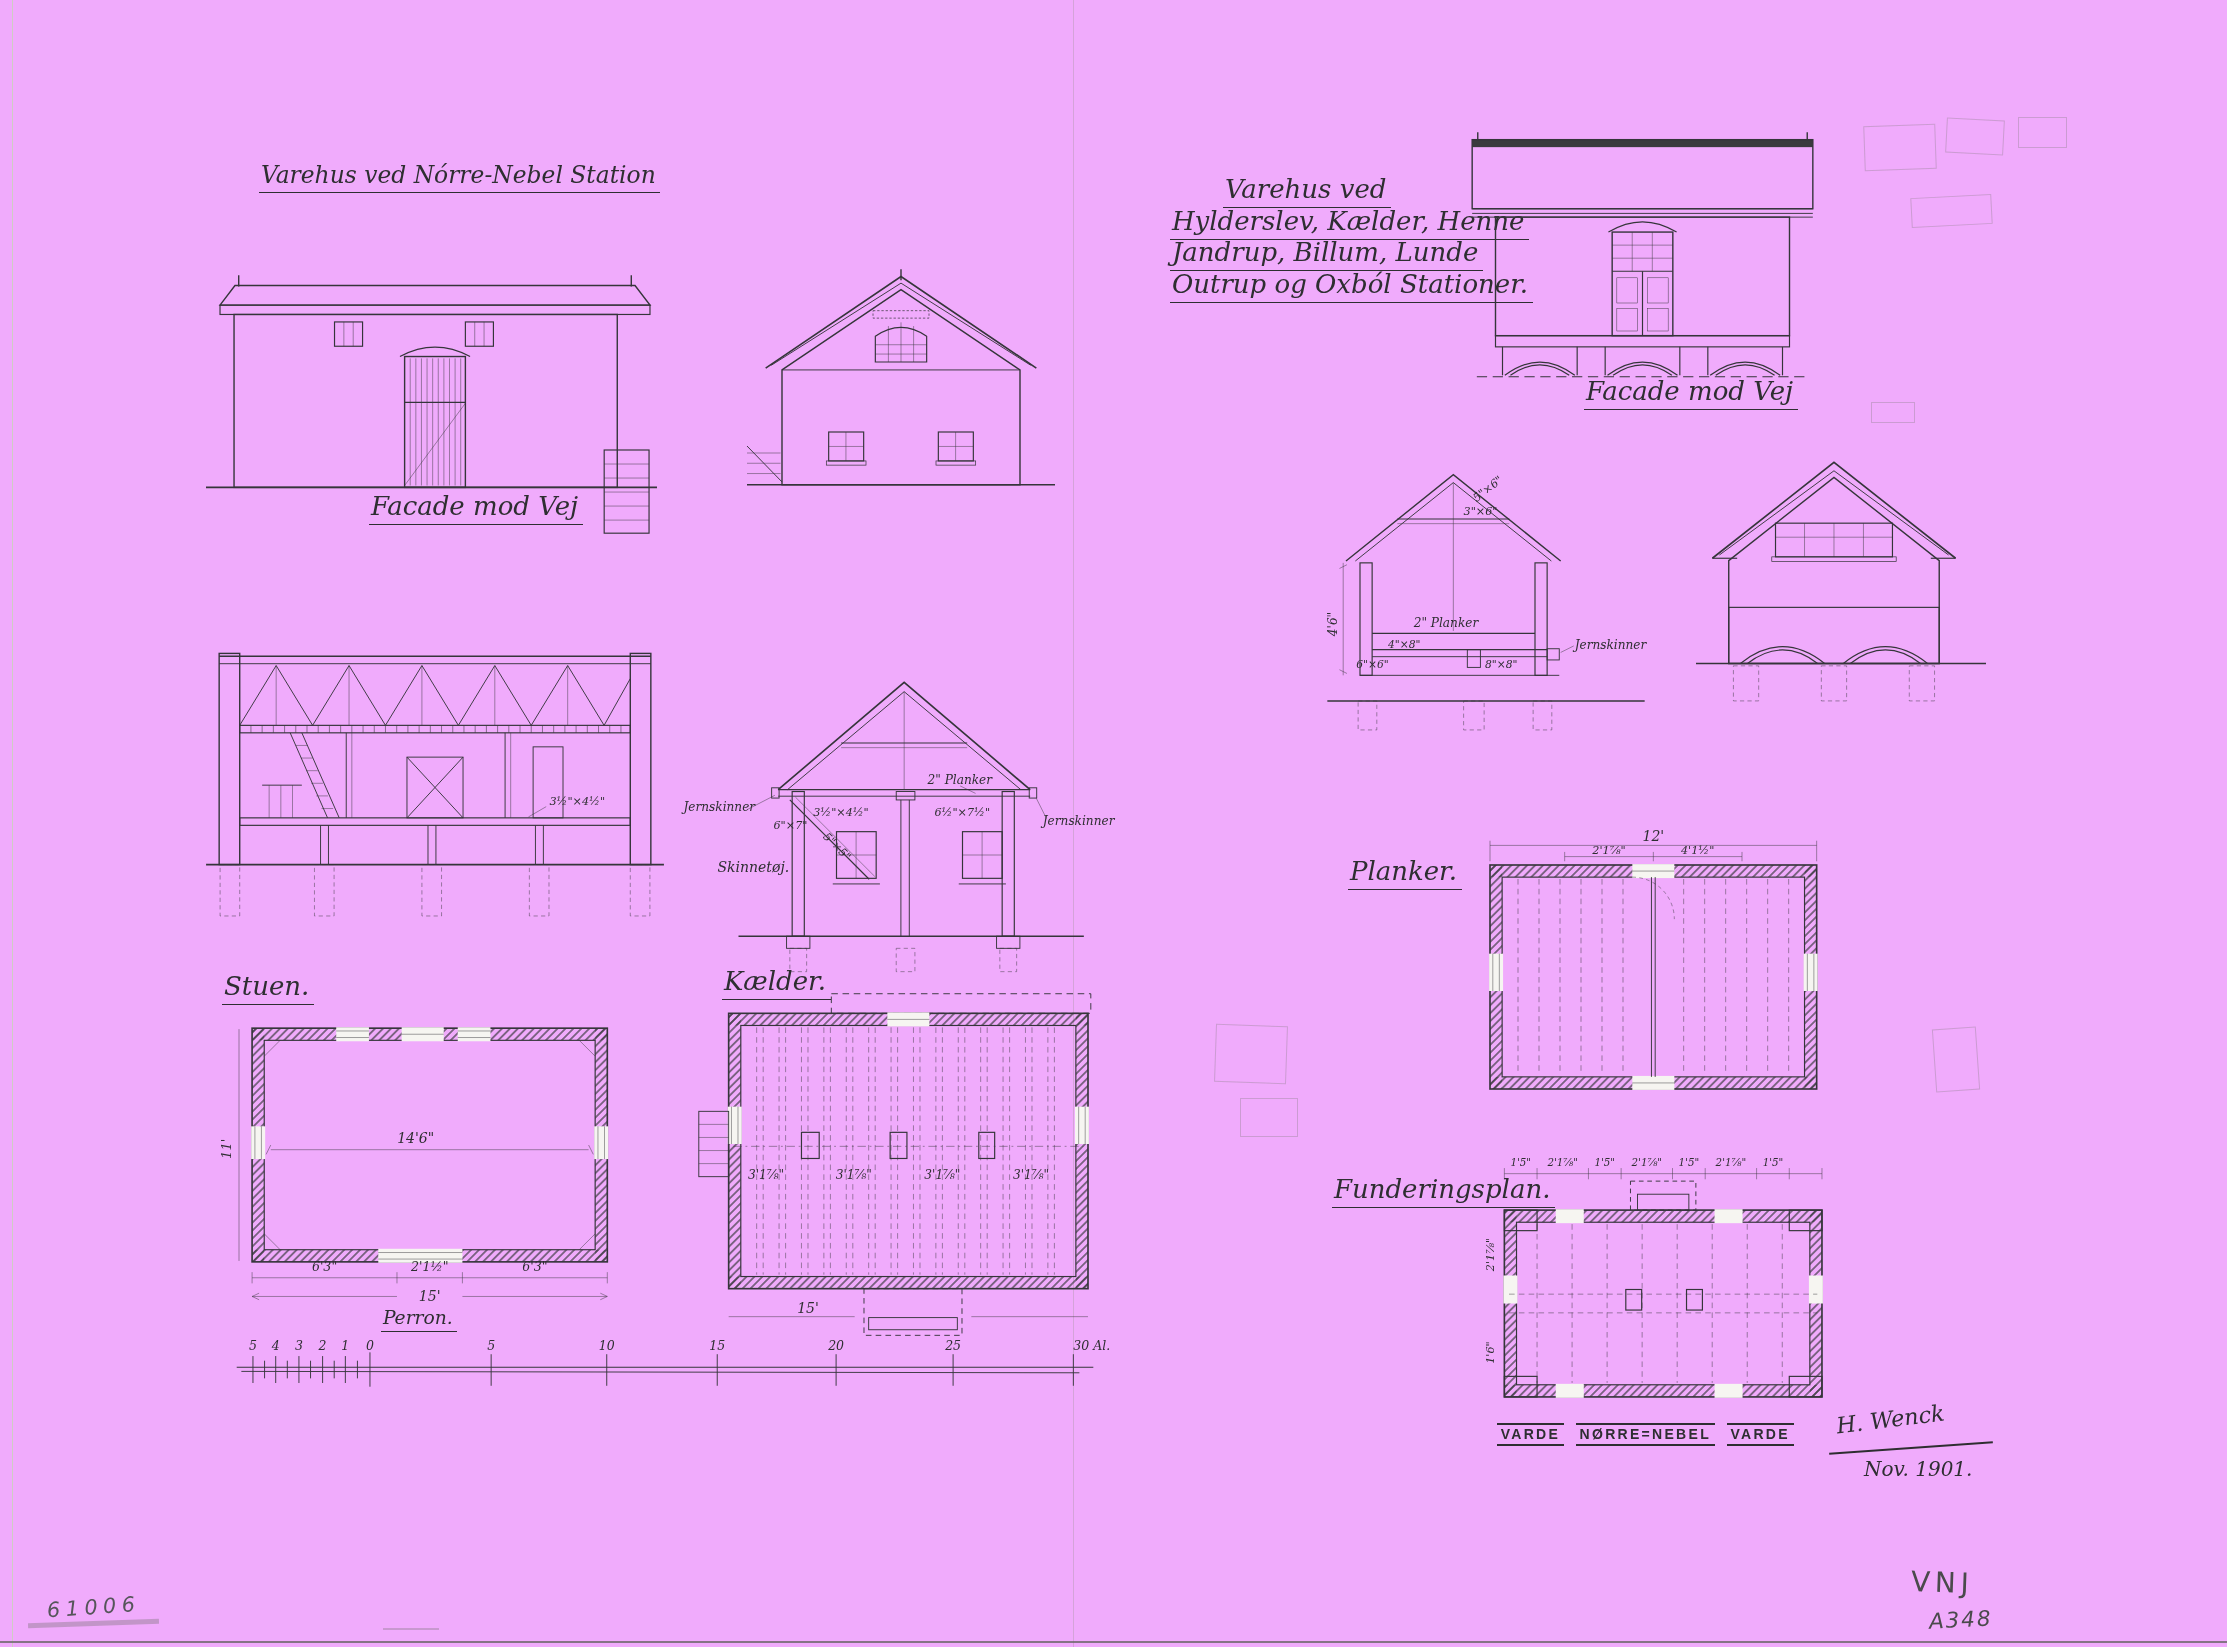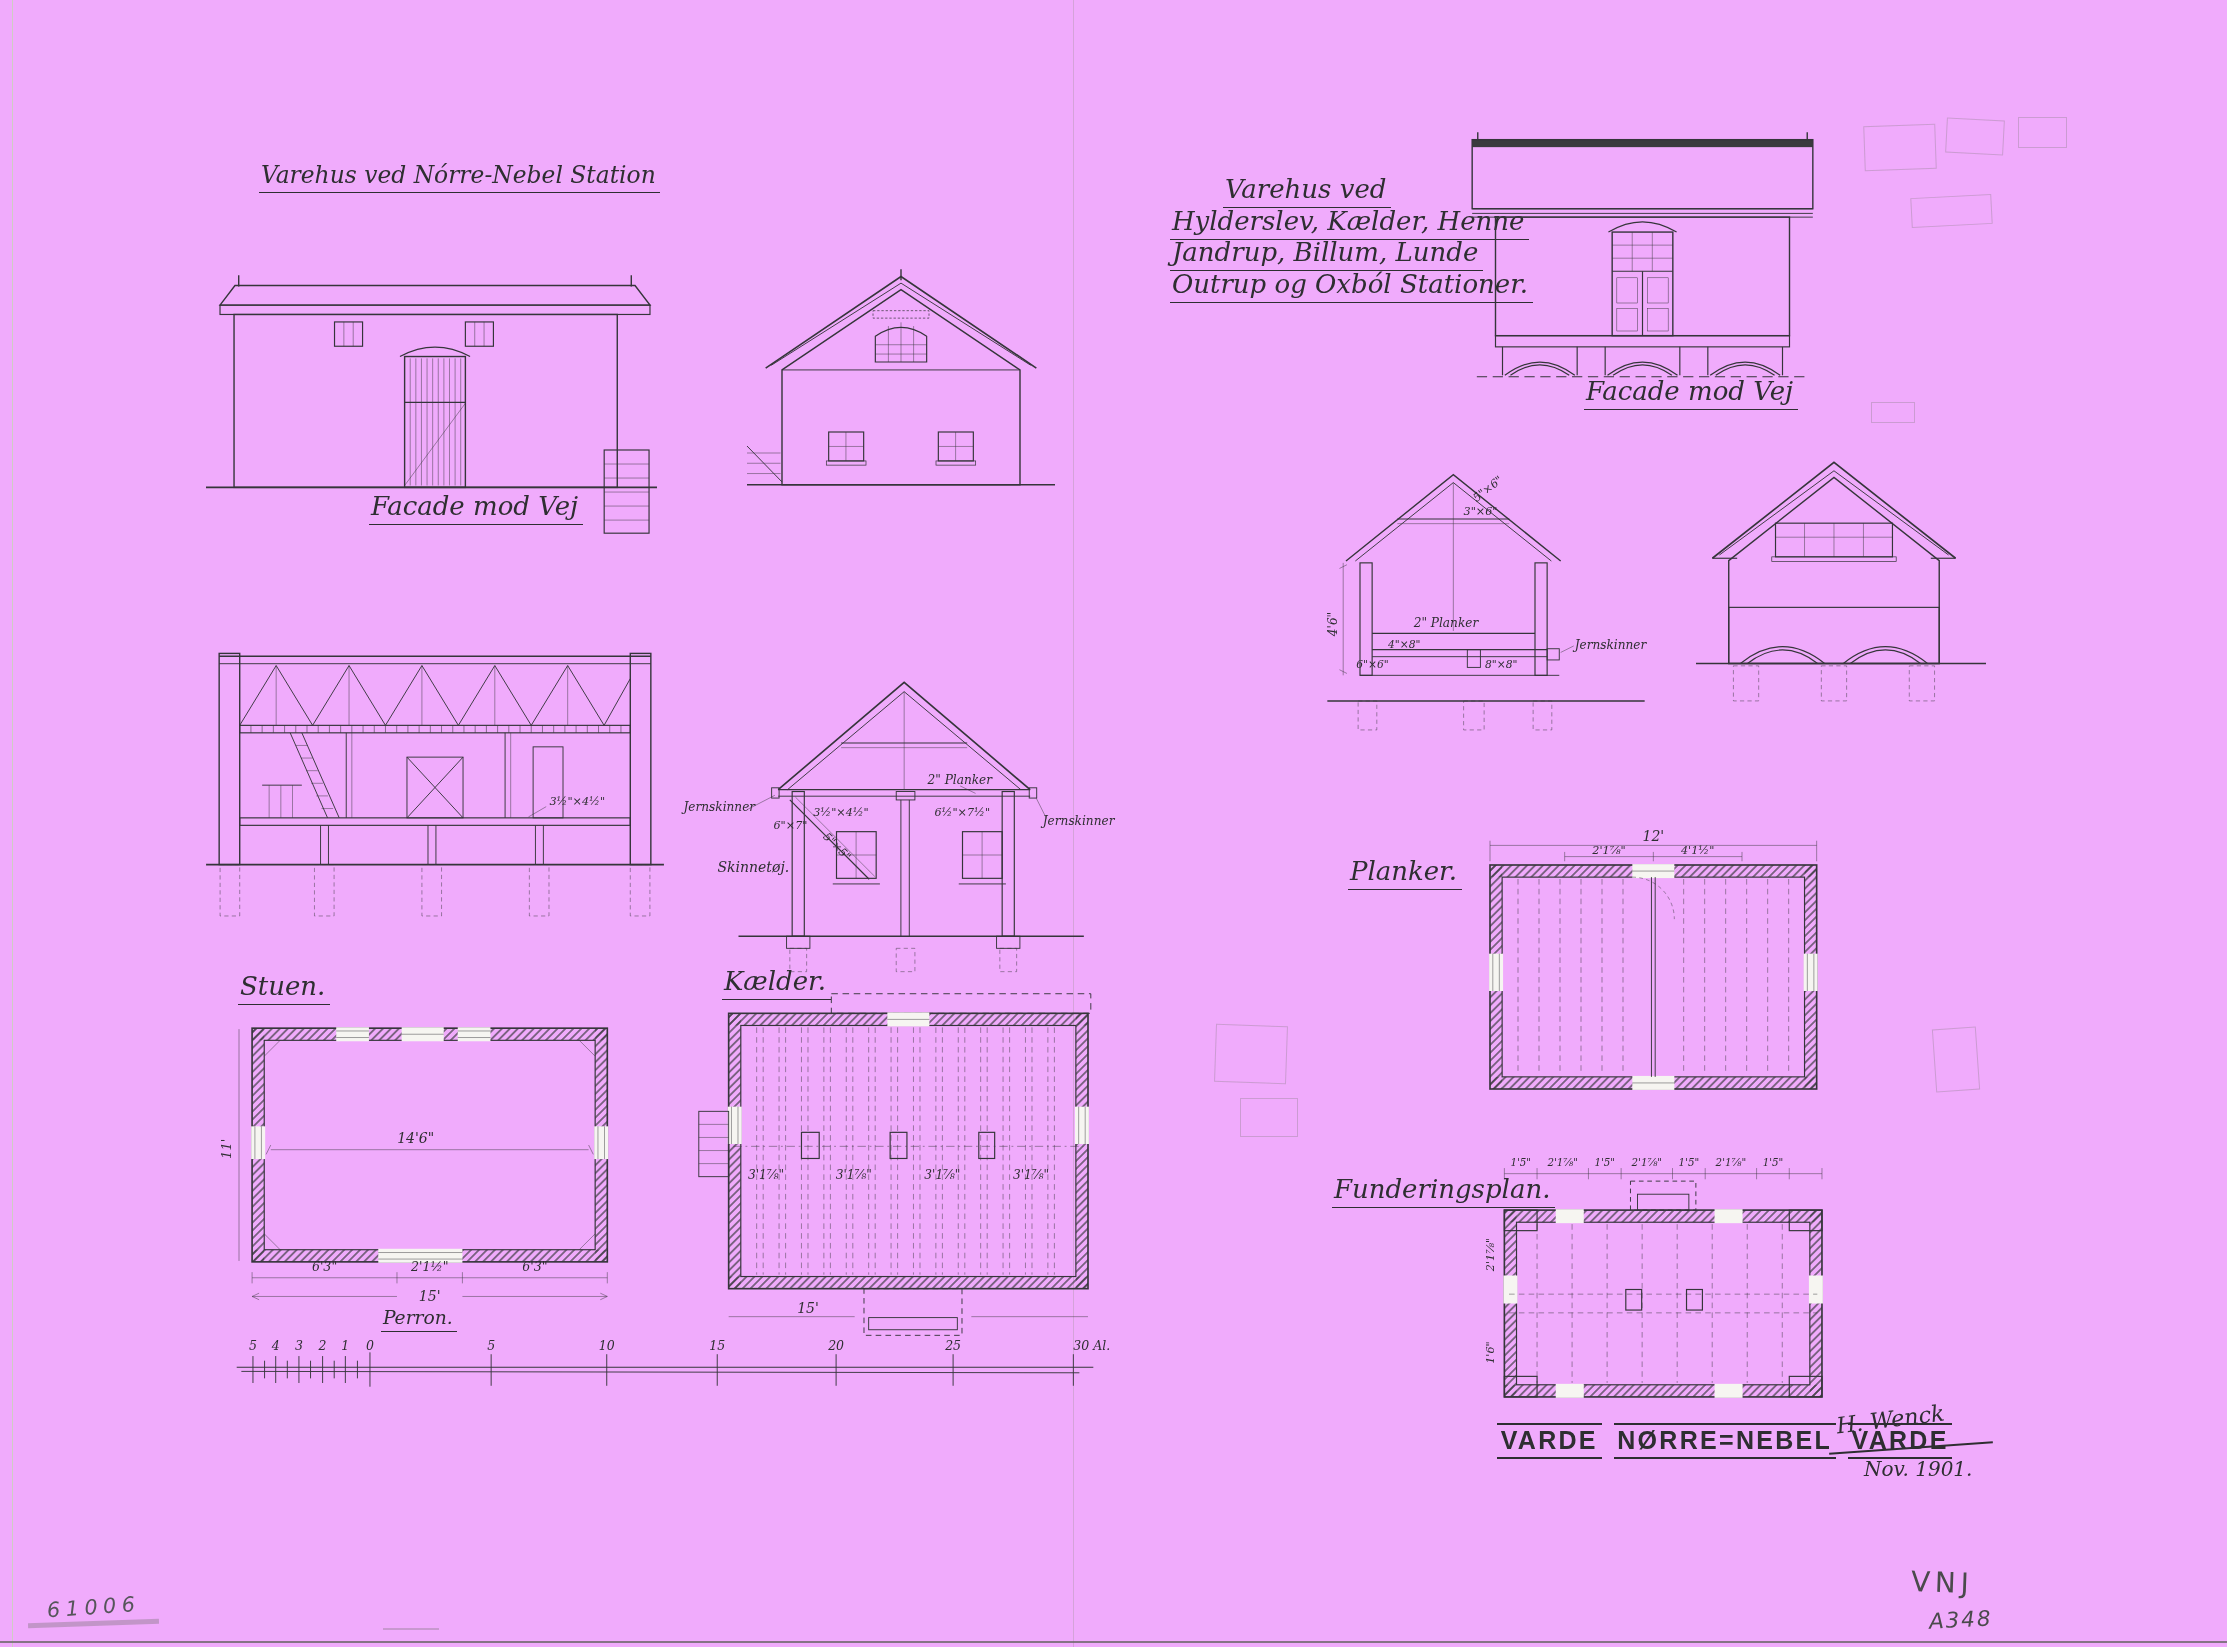--- a/index.html
+++ b/index.html
@@ -10,21 +10,21 @@
   .title{font-size:23.4px;}
   .sub{font-size:26px;}
   .ink{stroke:#35353a;fill:none;}
   svg{position:absolute;overflow:visible;}
   svg text{font-family:"DejaVu Serif",serif;font-style:italic;fill:#2e2e31;}
   .fold{position:absolute;top:0;width:1.4px;height:100%;background:rgba(150,145,135,.30);}
   .edge-bottom{position:absolute;left:0;right:0;bottom:4.7px;height:2.3px;background:#62625f;opacity:.75;}
   .edge-left{position:absolute;left:12px;top:0;width:0.9px;height:100%;background:#cfccc4;}
   .pencil{position:absolute;border:0.9px solid rgba(120,118,112,.30);}
   .stampword{display:inline-block;border-top:2.3px solid #2e2e31;border-bottom:2.3px solid #2e2e31;
-             font-family:"Liberation Sans",sans-serif;font-weight:bold;font-size:25px;
+             font-family:"Liberation Sans",sans-serif;font-weight:bold;font-size:14px;
              letter-spacing:2.3px;padding:1.4px 3.7px;margin-right:12px;color:#2e2e31;}
   .hand{font-family:"DejaVu Sans",sans-serif;color:#4a4a4c;position:absolute;white-space:nowrap;}
 </style>
 </head>
 <body>
 
 <div id="sheet">
 
   <div class="fold" style="left:1073px"></div>
   <div class="edge-left"></div>
@@ -40,21 +40,21 @@
 
   <div class="cap title" style="left:259px;top:161px"><span class="u">Varehus ved Nórre-Nebel Station</span></div>
 
   <div class="cap sub" style="left:1223px;top:174px"><span class="u">Varehus ved</span></div>
   <div class="cap sub" style="left:1170px;top:206px"><span class="u">Hylderslev, Kælder, Henne</span></div>
   <div class="cap sub" style="left:1170px;top:237px"><span class="u">Jandrup, Billum, Lunde</span></div>
   <div class="cap sub" style="left:1170px;top:269px"><span class="u">Outrup og Oxból Stationer.</span></div>
 
   <div class="cap sub" style="left:369px;top:491px"><span class="u">Facade mod Vej</span></div>
   <div class="cap sub" style="left:1584px;top:376px"><span class="u">Facade mod Vej</span></div>
-  <div class="cap sub" style="left:238px;top:971px"><span class="u">Stuen.</span></div>
+  <div class="cap sub" style="left:222px;top:971px"><span class="u">Stuen.</span></div>
   <div class="cap sub" style="left:722px;top:966px"><span class="u">Kælder.</span></div>
   <div class="cap sub" style="left:1348px;top:856px"><span class="u">Planker.</span></div>
   <div class="cap sub" style="left:1332px;top:1174px"><span class="u">Funderingsplan.</span></div>
   <div class="cap" style="left:381px;top:1307px;font-size:18.7px"><span class="u">Perron.</span></div>
 
   <svg style="left:206px;top:262px" width="458" height="290" viewBox="0 0 980 620">
     <defs>
       <pattern id="sidL" width="8" height="9" patternUnits="userSpaceOnUse">
           <line x1="0" y1="8" x2="8" y2="8" stroke="#5a5a5e" stroke-width="1.1"></line>
         </pattern>

